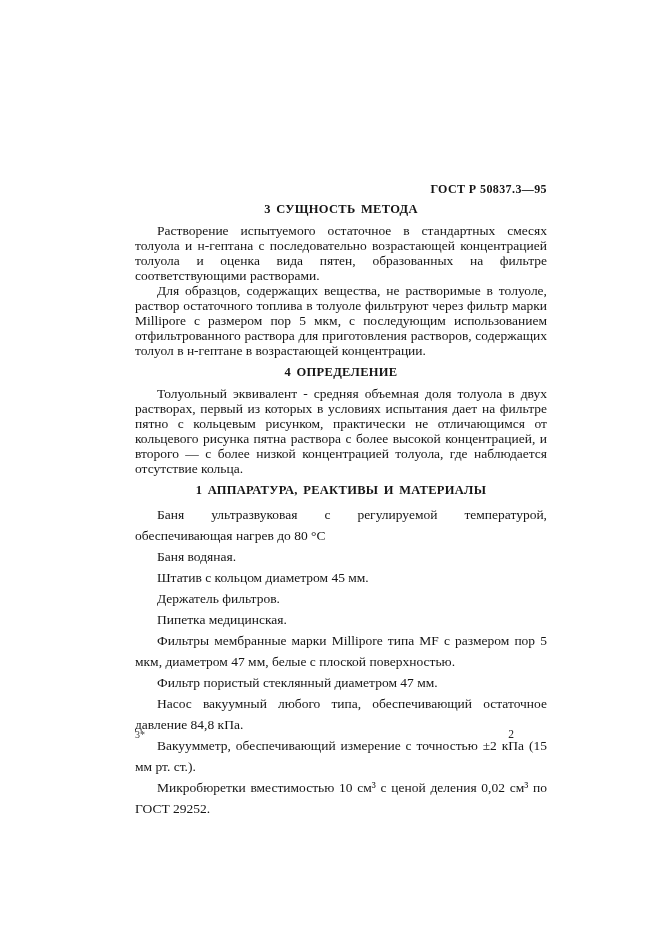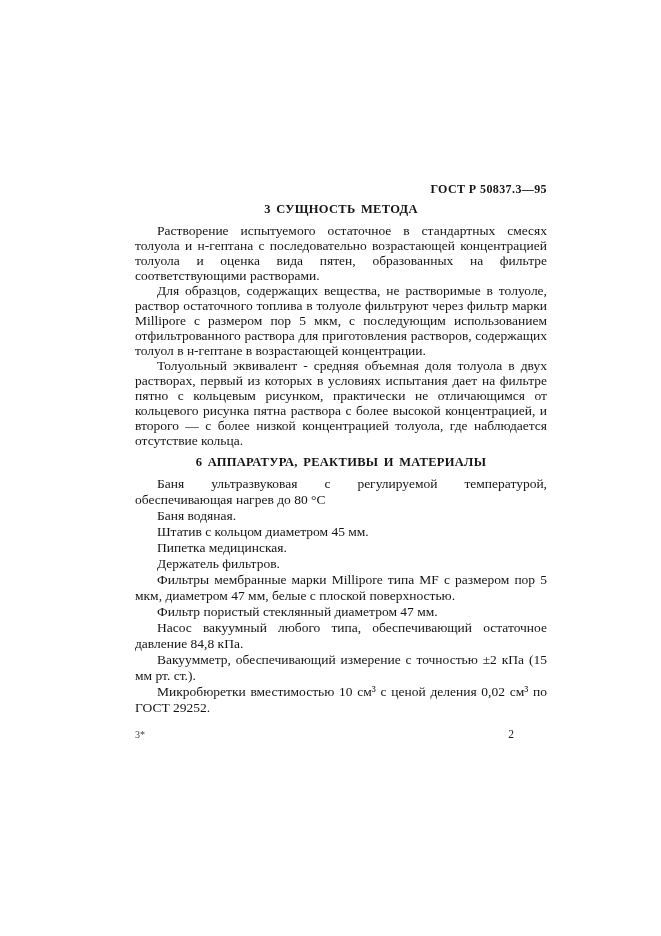--- a/index.html
+++ b/index.html
@@ -39,21 +39,21 @@
     word-spacing: 2px;
   }
   .para {
     margin: 0;
     font-size: 13.5px;
     line-height: 15px;
     text-align: justify;
     text-indent: 22px;
   }
   .items .para {
-    line-height: 16px;
+    line-height: 21px;
   }
   .footer {
     position: absolute;
     left: 135px;
     top: 728px;
     width: 412px;
     display: flex;
     justify-content: space-between;
     align-items: baseline;
   }
@@ -73,31 +73,32 @@
 <div class="page">
   <div class="content">
 
     <div class="doc-code">ГОСТ Р 50837.3—95</div>
 
     <h2 class="section-heading">3 СУЩНОСТЬ МЕТОДА</h2>
 
     <p class="para">Растворение испытуемого остаточное в стандартных смесях толуола и н-гептана с последовательно возрастающей концентрацией толуола и оценка вида пятен, образованных на фильтре соответствующими растворами.</p>
     <p class="para">Для образцов, содержащих вещества, не растворимые в толуоле, раствор остаточного топлива в толуоле фильтруют через фильтр марки Millipore с размером пор 5 мкм, с последующим использованием отфильтрованного раствора для приготовления растворов, содержащих толуол в н-гептане в возрастающей концентрации.</p>
 
+    <h2 class="section-heading">4 ОПРЕДЕЛЕНИЕ</h2>
 
     <p class="para">Толуольный эквивалент - средняя объемная доля толуола в двух растворах, первый из которых в условиях испытания дает на фильтре пятно с кольцевым рисунком, практически не отличающимся от кольцевого рисунка пятна раствора с более высокой концентрацией, и второго — с более низкой концентрацией толуола, где наблюдается отсутствие кольца.</p>
 
-    <h2 class="section-heading">6 АППАРАТУРА, РЕАКТИВЫ И МАТЕРИАЛЫ</h2>
+    <h2 class="section-heading">1 АППАРАТУРА, РЕАКТИВЫ И МАТЕРИАЛЫ</h2>
 
     <div class="items">
       <p class="para">Баня ультразвуковая с регулируемой температурой, обеспечивающая нагрев до 80 °С</p>
       <p class="para">Баня водяная.</p>
       <p class="para">Штатив с кольцом диаметром 45 мм.</p>
+      <p class="para">Держатель фильтров.</p>
       <p class="para">Пипетка медицинская.</p>
-      <p class="para">Держатель фильтров.</p>
       <p class="para">Фильтры мембранные марки Millipore типа MF с размером пор 5 мкм, диаметром 47 мм, белые с плоской поверхностью.</p>
       <p class="para">Фильтр пористый стеклянный диаметром 47 мм.</p>
       <p class="para">Насос вакуумный любого типа, обеспечивающий остаточное давление 84,8 кПа.</p>
       <p class="para">Вакуумметр, обеспечивающий измерение с точностью ±2 кПа (15 мм рт. ст.).</p>
       <p class="para">Микробюретки вместимостью 10 см³ с ценой деления 0,02 см³ по ГОСТ 29252.</p>
     </div>
   </div>
 
   <div class="footer">
     <span class="signature-mark">3*</span>

